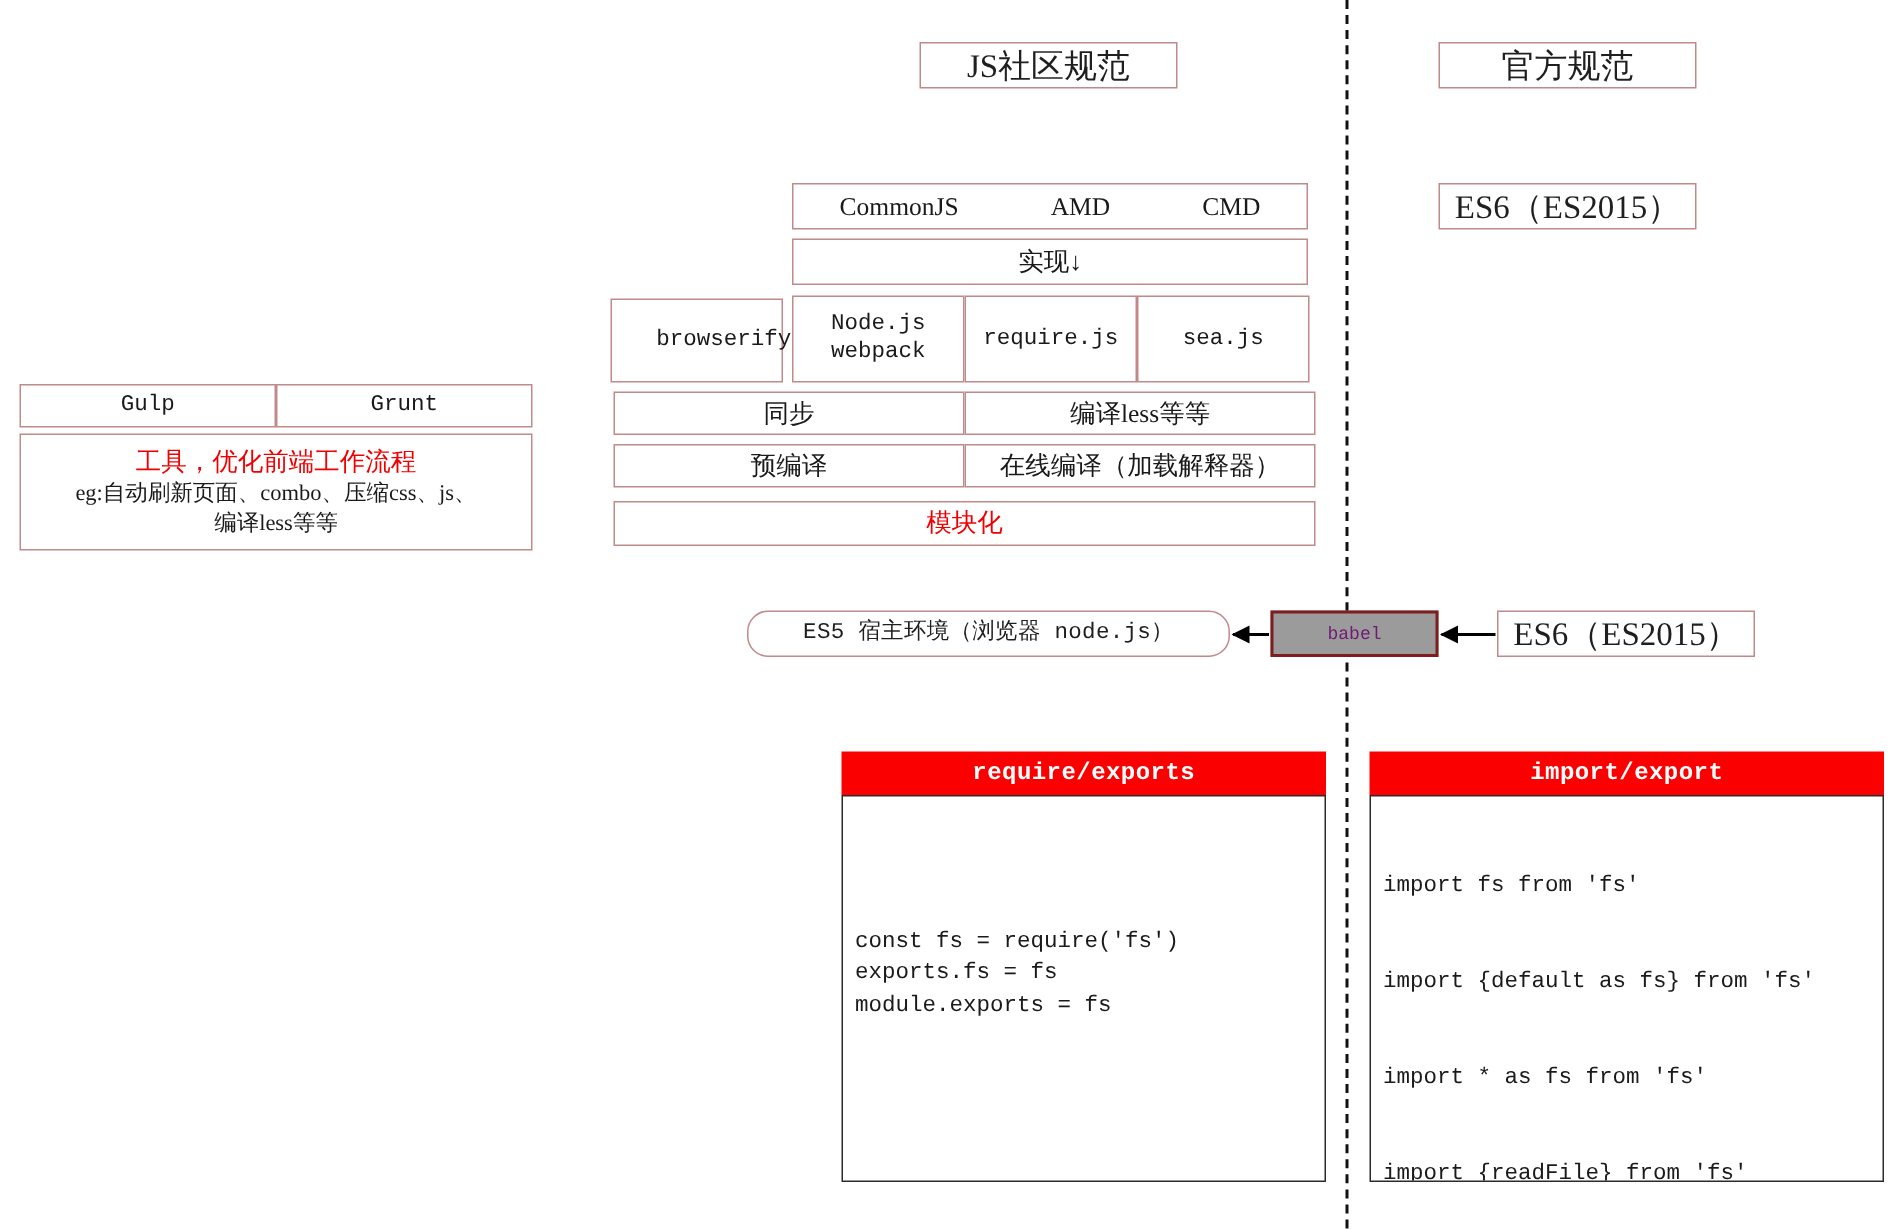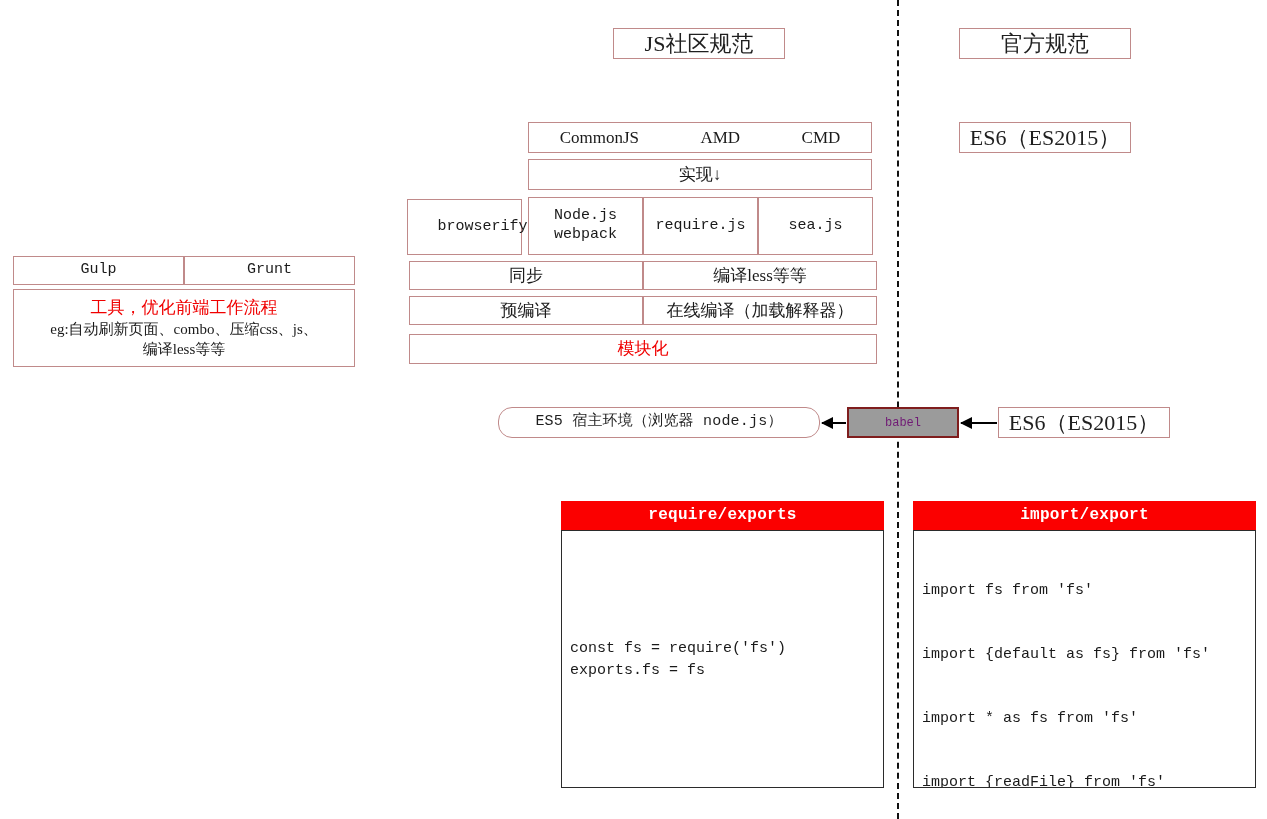--- a/index.html
+++ b/index.html
@@ -182,20 +182,21 @@
   <div class="arrow" style="left:961px; top:422px; width:36px;"></div>
 
   <div class="box" style="left:998px; top:407px; width:172px; height:31px;">ES6（ES2015）</div>
 
   <div class="code-panel" style="left:561px; top:501px; width:323px;">
     <div class="code-header">require/exports</div>
     <div class="code-body bottom-aligned" style="height:258px;">
       <div class="code-spacer"></div>
       <div>const fs = require('fs')</div>
       <div>exports.fs = fs</div>
+      <div>module.exports = fs</div>
       <div class="code-spacer" style="flex:0 0 100px;"></div>
     </div>
   </div>
 
   <div class="code-panel" style="left:913px; top:501px; width:343px;">
     <div class="code-header">import/export</div>
     <div class="code-body" style="height:258px;">
       <div>import fs from 'fs'</div>
       <div>import {default as fs} from 'fs'</div>
       <div>import * as fs from 'fs'</div>

